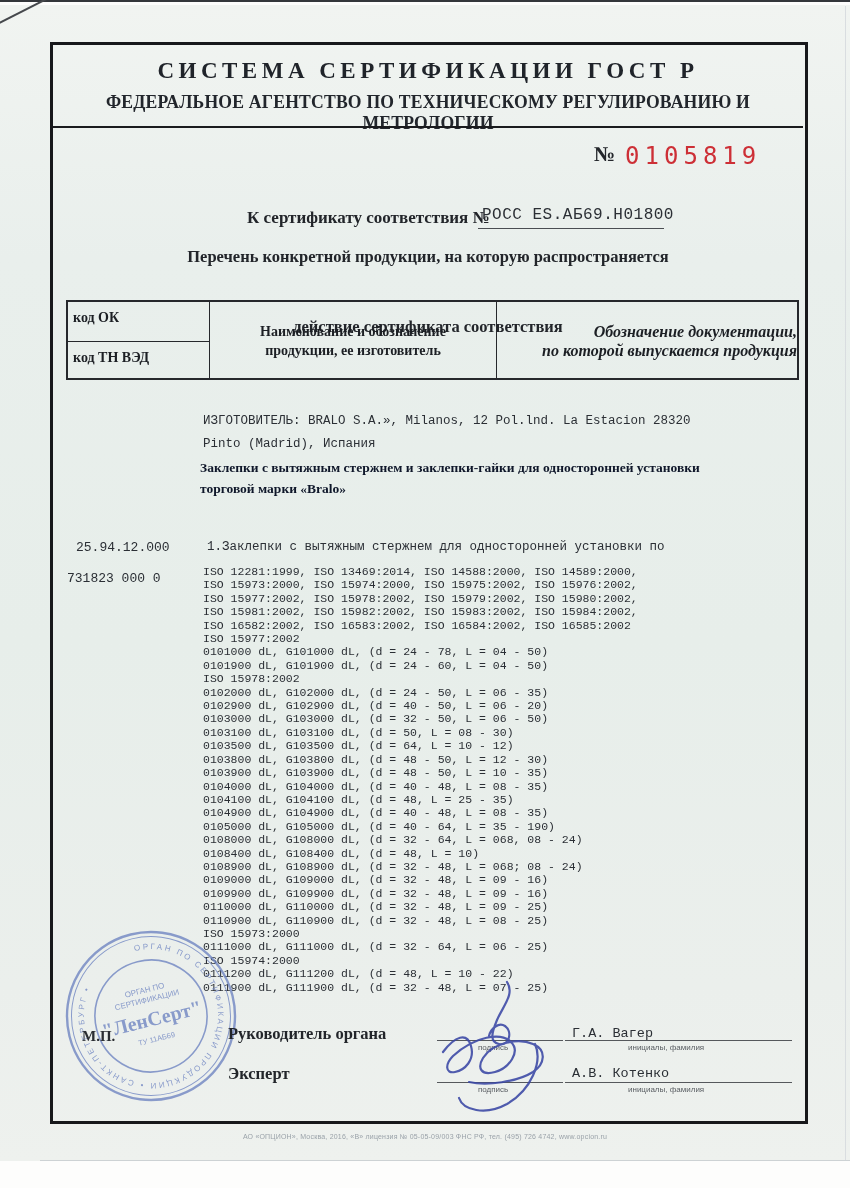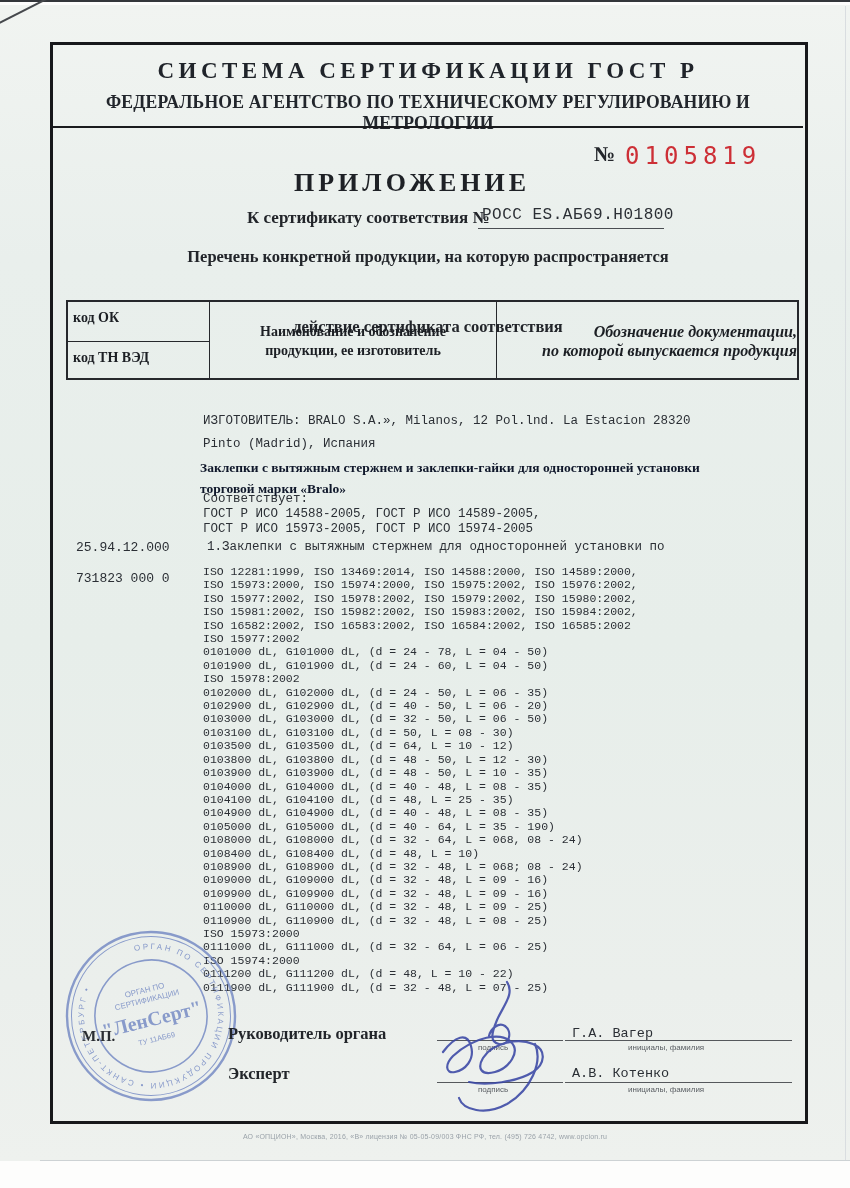--- a/index.html
+++ b/index.html
@@ -56,21 +56,21 @@
   .tbl .v1{position:absolute;left:141px;top:0;width:1px;height:76px;background:#26282c;}
   .tbl .v2{position:absolute;left:428px;top:0;width:1px;height:76px;background:#26282c;}
   .tbl .h1{position:absolute;left:0;top:39px;width:141px;height:1px;background:#26282c;}
   .tbl .cell-codeok{position:absolute;left:5px;top:8px;font-weight:bold;font-size:14px;}
   .tbl .cell-tnved{position:absolute;left:5px;top:48px;font-weight:bold;font-size:14px;}
   .tbl .cell-mid{position:absolute;left:142px;top:20px;width:286px;text-align:center;font-weight:bold;font-size:14px;line-height:19px;}
   .tbl .cell-right{position:absolute;left:429px;top:20px;width:300px;text-align:right;font-weight:bold;font-size:16px;line-height:19px;font-style:italic;}
 
   .mono{font-family:"Liberation Mono","DejaVu Sans Mono",monospace;color:#2b2f35;white-space:pre;}
   .code-ok{position:absolute;left:76px;top:540px;font-size:13px;}
-  .code-tnved{position:absolute;left:76px;top:571px;font-size:13px;}
+  .code-tnved{position:absolute;left:67px;top:571px;font-size:13px;}
 
   .manufacturer{position:absolute;left:203px;top:410px;font-size:12.5px;line-height:23px;}
   .product-bold{
     position:absolute;left:200px;top:458px;
     font-weight:bold;font-size:13.5px;line-height:20.5px;color:#0f172a;white-space:pre;
   }
   .conforms{position:absolute;left:203px;top:492px;font-size:12.5px;line-height:15.2px;}
   .item-heading{position:absolute;left:207px;top:540px;font-size:12.5px;}
   .standards{position:absolute;left:203px;top:565px;font-size:11.5px;line-height:13.4px;}
 
@@ -101,21 +101,20 @@
 
   <div class="frame"></div>
   <div class="sys-title">СИСТЕМА СЕРТИФИКАЦИИ ГОСТ Р</div>
   <div class="agency-title">ФЕДЕРАЛЬНОЕ АГЕНТСТВО ПО ТЕХНИЧЕСКОМУ РЕГУЛИРОВАНИЮ И МЕТРОЛОГИИ</div>
   <div class="hdr-divider"></div>
 
   <div class="serial">
     <span class="no-sign">№</span><span class="no-digits">0105819</span>
   </div>
 
-  <div class="doc-title">ПРИЛОЖЕНИЕ</div>
   <div class="cert-ref-label">К сертификату соответствия №</div>
   <div class="cert-ref-value mono">РОСС ES.АБ69.Н01800</div>
   <div class="cert-ref-line"></div>
   <div class="purpose1">Перечень конкретной продукции,  на которую распространяется</div>
   <div class="purpose2">действие сертификата соответствия</div>
 
   <div class="tbl">
     <div class="v1"></div>
     <div class="v2"></div>
     <div class="h1"></div>
@@ -131,23 +130,20 @@
     </div>
   </div>
 
   <div class="code-ok mono">25.94.12.000</div>
   <div class="code-tnved mono">731823 000 0</div>
 
   <div class="manufacturer mono">ИЗГОТОВИТЕЛЬ: BRALO S.A.», Milanos, 12 Pol.lnd. La Estacion 28320
 Pinto (Madrid), Испания</div>
   <div class="product-bold">Заклепки с вытяжным стержнем и заклепки-гайки для односторонней установки
 торговой марки «Bralo»</div>
-  <div class="conforms mono">Соответствует:
-ГОСТ Р ИСО 14588-2005, ГОСТ Р ИСО 14589-2005,
-ГОСТ Р ИСО 15973-2005, ГОСТ Р ИСО 15974-2005</div>
   <div class="item-heading mono">1.Заклепки с вытяжным стержнем для односторонней установки по</div>
   <div class="standards mono">ISO 12281:1999, ISO 13469:2014, ISO 14588:2000, ISO 14589:2000,
 ISO 15973:2000, ISO 15974:2000, ISO 15975:2002, ISO 15976:2002,
 ISO 15977:2002, ISO 15978:2002, ISO 15979:2002, ISO 15980:2002,
 ISO 15981:2002, ISO 15982:2002, ISO 15983:2002, ISO 15984:2002,
 ISO 16582:2002, ISO 16583:2002, ISO 16584:2002, ISO 16585:2002
 ISO 15977:2002
 0101000 dL, G101000 dL, (d = 24 - 78, L = 04 - 50)
 0101900 dL, G101900 dL, (d = 24 - 60, L = 04 - 50)
 ISO 15978:2002

